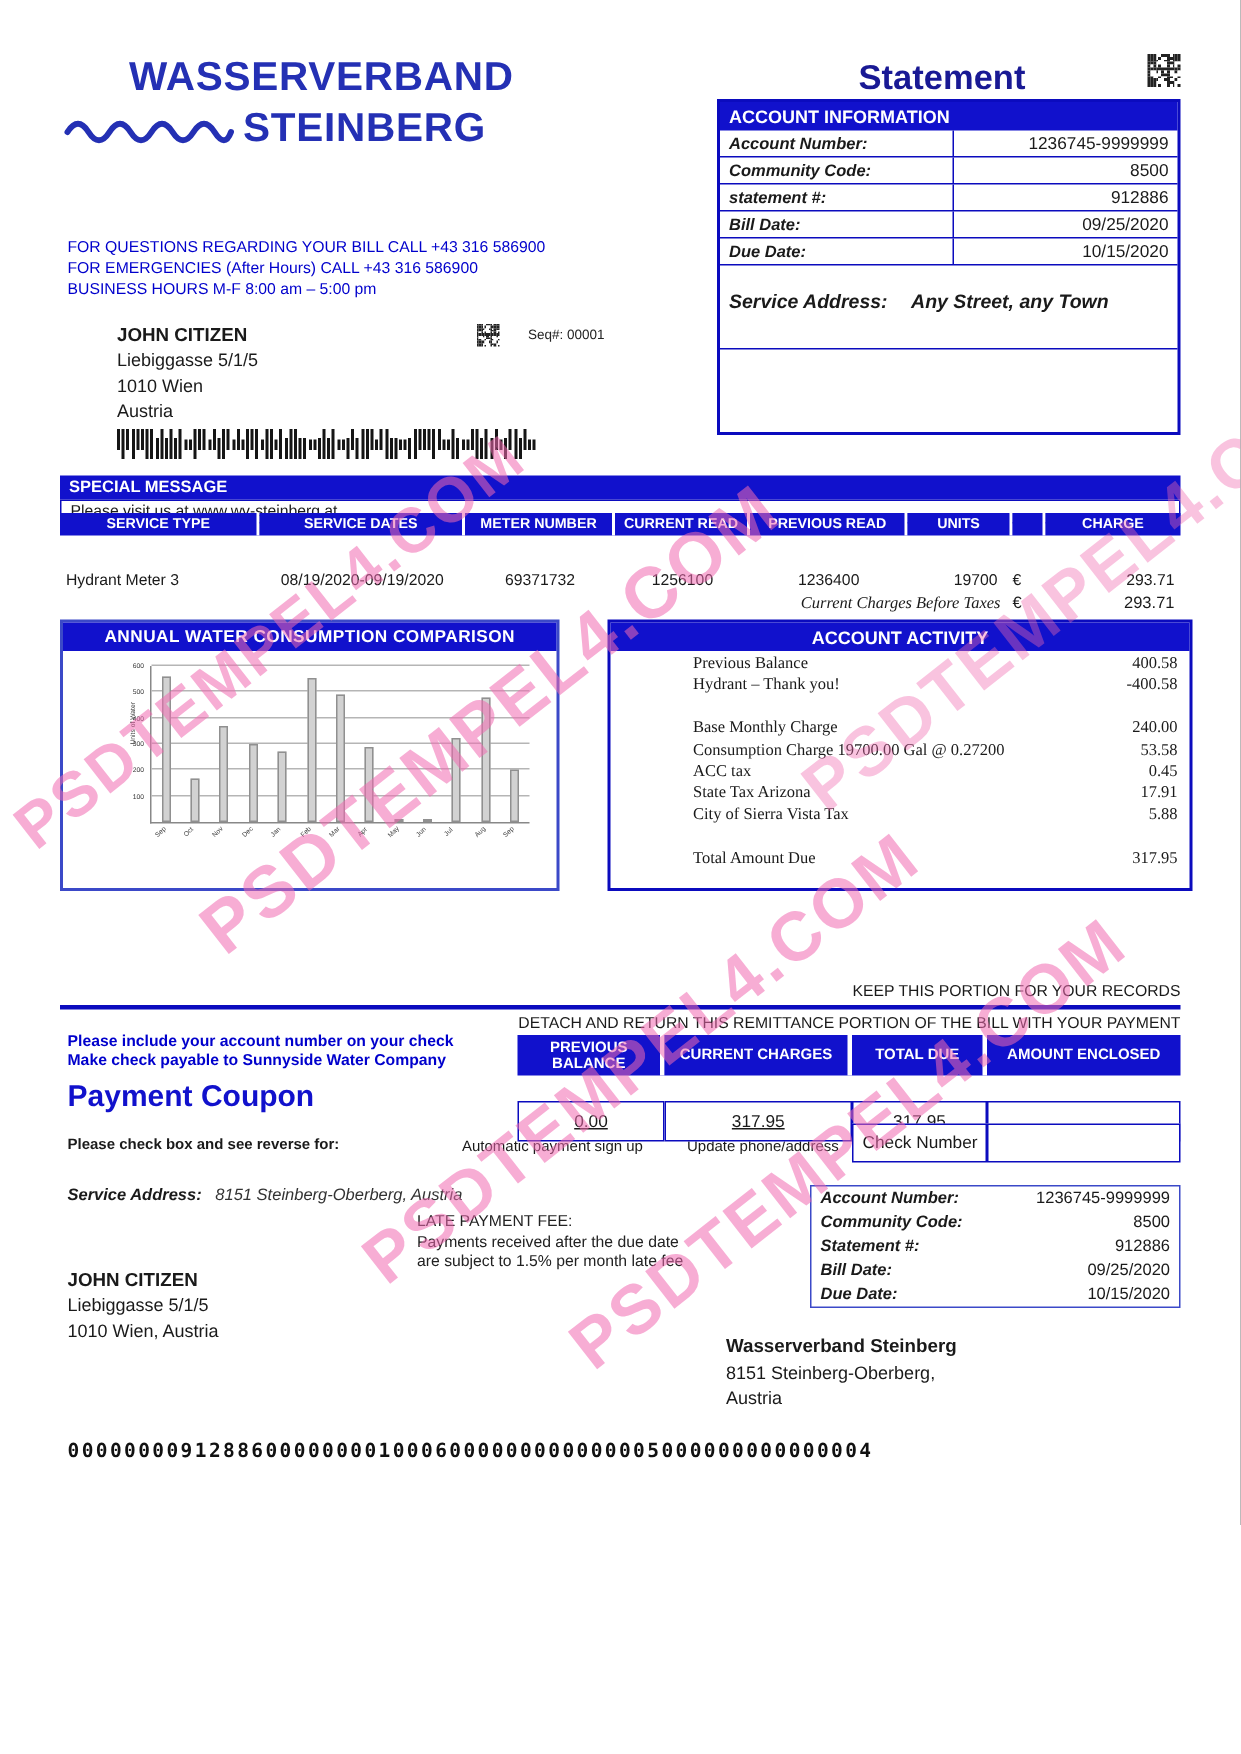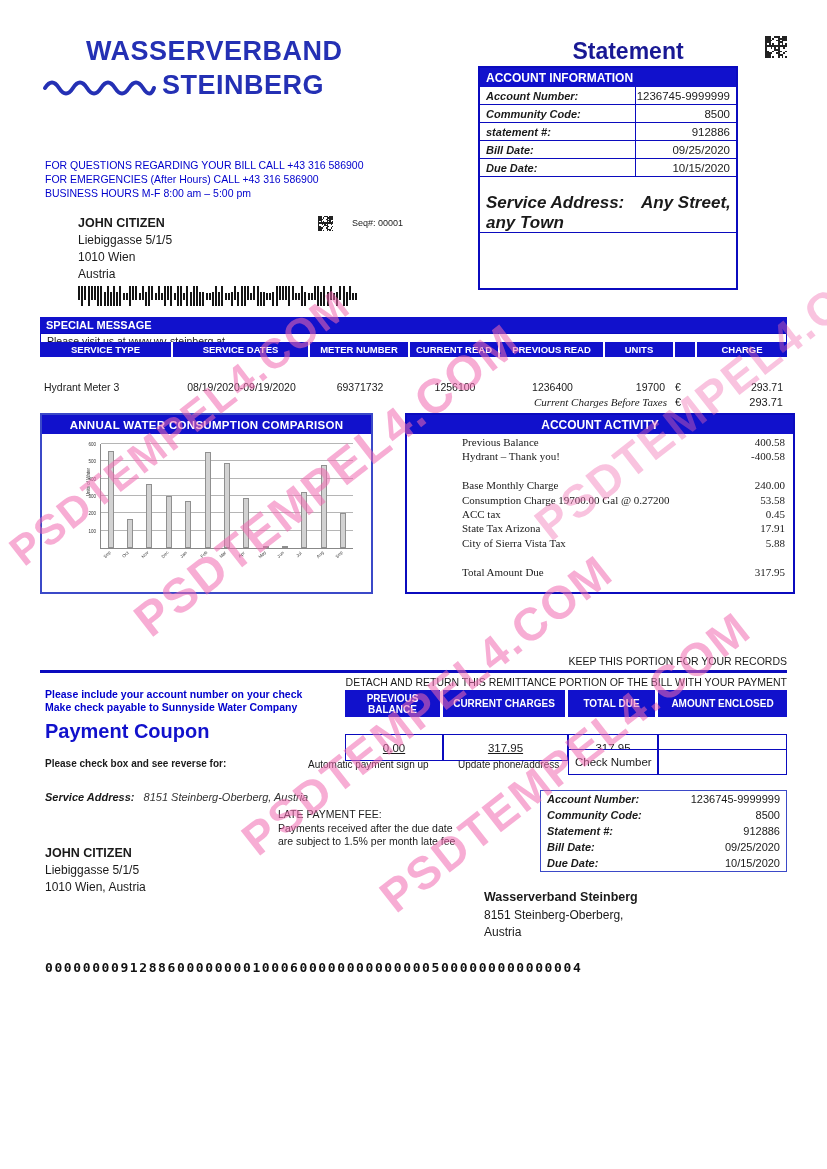--- a/index.html
+++ b/index.html
@@ -11,27 +11,27 @@
   .logo2{left:162px;top:70px;font-size:27px;font-weight:800;color:#2430b4;letter-spacing:.5px;}
   .wave{left:42px;top:76px;}
   .stmt-title{left:478px;top:38px;width:300px;text-align:center;font-size:23px;font-weight:800;color:#191994;}
   
   .qr{display:grid;gap:0;}
   #qr-top{left:765px;top:36px;width:22px;height:22px;grid-template-columns:repeat(12,1fr);}
   #qr-seq{left:318px;top:216px;width:15px;height:15px;grid-template-columns:repeat(12,1fr);}
   .qc{background:#fff;}
   .qc.on{background:#222;}
   
-  .acct-table{left:478px;top:66px;width:260px;border:2px solid #0b0bbe;box-sizing:border-box;background:#fff;}
+  .acct-table{left:478px;top:66px;width:309px;border:2px solid #0b0bbe;box-sizing:border-box;background:#fff;}
   .acct-header{height:19px;background:#1111cc;color:#fff;font-weight:700;font-size:12px;
                display:flex;align-items:center;padding-left:6px;}
   .acct-row{display:flex;height:17px;border-bottom:1px solid #0b0bbe;font-size:11px;}
   .acct-row .lbl{width:156px;padding-left:6px;font-weight:700;font-style:italic;display:flex;align-items:center;box-sizing:border-box;border-right:1px solid #0b0bbe;}
   .acct-row .val{flex:1;text-align:right;padding-right:6px;display:flex;align-items:center;justify-content:flex-end;font-size:11.5px;}
-  .svcaddr-row{height:56px;border-bottom:1px solid #0b0bbe;font-size:17px;padding:16px 0 0 6px;box-sizing:border-box;}
+  .svcaddr-row{height:56px;border-bottom:1px solid #0b0bbe;font-size:13px;padding:16px 0 0 6px;box-sizing:border-box;}
   .svcaddr-row .lbl{font-weight:700;font-style:italic;}
   .svcaddr-row .val{font-weight:700;font-style:italic;margin-left:12px;}
   .acct-empty{height:55px;}
   
   .contact{left:45px;top:158px;font-size:10.5px;line-height:14px;color:#0000cc;}
   .recipient{left:78px;top:215px;font-size:12px;line-height:17px;}
   .recipient .name{font-weight:800;font-size:12.5px;}
   .seq-label{left:352px;top:218px;font-size:9px;color:#222;}
   
   #barcode{left:78px;top:286px;width:284px;height:20px;display:flex;align-items:center;}

